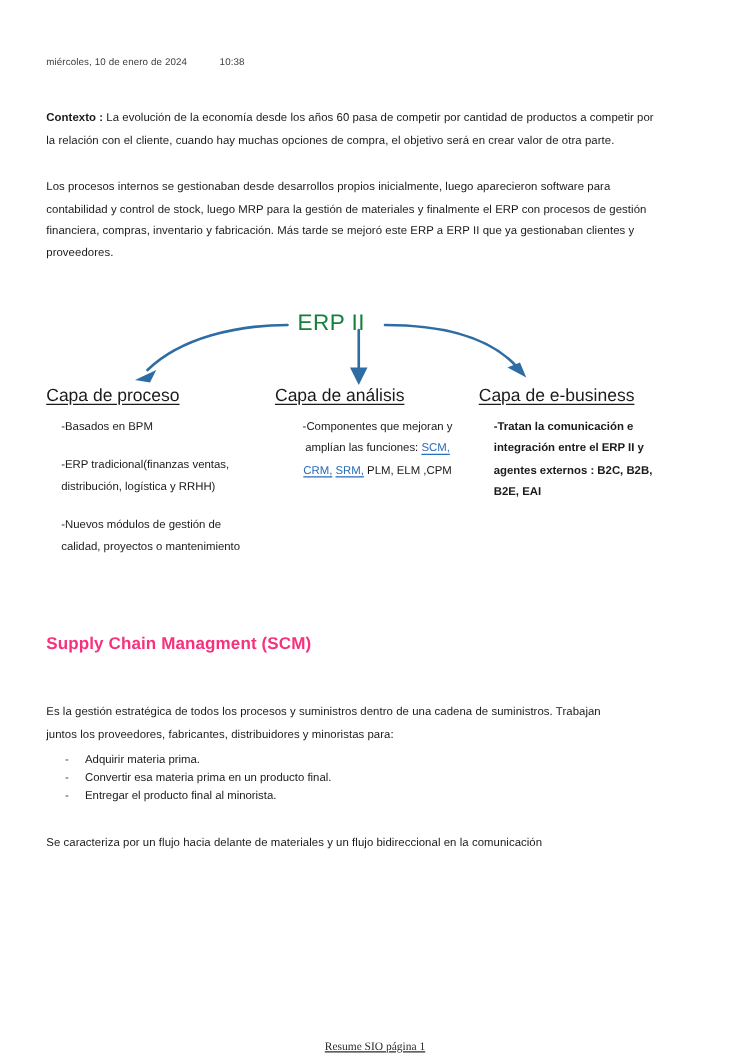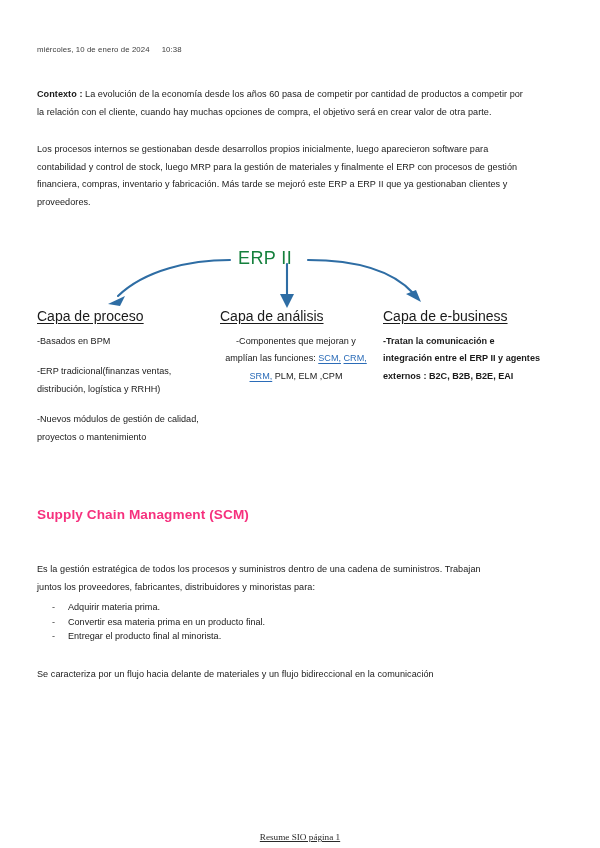--- a/index.html
+++ b/index.html
@@ -38,21 +38,21 @@
     position: absolute;
     left: 37px;
     top: 45px;
     font-size: 7.8px;
     color: #3d3d3d;
     letter-spacing: 0.1px;
     white-space: nowrap;
   }
   .doc-subtitle .time {
     display: inline-block;
-    margin-left: 12px;
+    margin-left: 26px;
   }
 
   
   .para {
     position: absolute;
     font-size: 9.1px;
     line-height: 17.6px;
     color: #1a1a1a;
     letter-spacing: 0.05px;
   }
@@ -95,21 +95,21 @@
   #head-proceso   { left: 37px;  top: 308px; }
   #head-analisis  { left: 220px; top: 308px; }
   #head-ebusiness { left: 383px; top: 308px; }
 
   .col-body {
     position: absolute;
     font-size: 9.1px;
     line-height: 17.4px;
     color: #1a1a1a;
   }
-  .col-body p { margin: 0 0 13px 0; }
+  .col-body p { margin: 0 0 13px 12px; }
   #col1 { left: 37px;  top: 333px; width: 165px; }
   #col2 { left: 220px; top: 333px; width: 152px; text-align: center; }
   #col3 { left: 383px; top: 333px; width: 160px; font-weight: bold; }
 
   .link {
     color: #2b6cb8;
     text-decoration: underline;
     text-underline-offset: 1.5px;
   }
 

